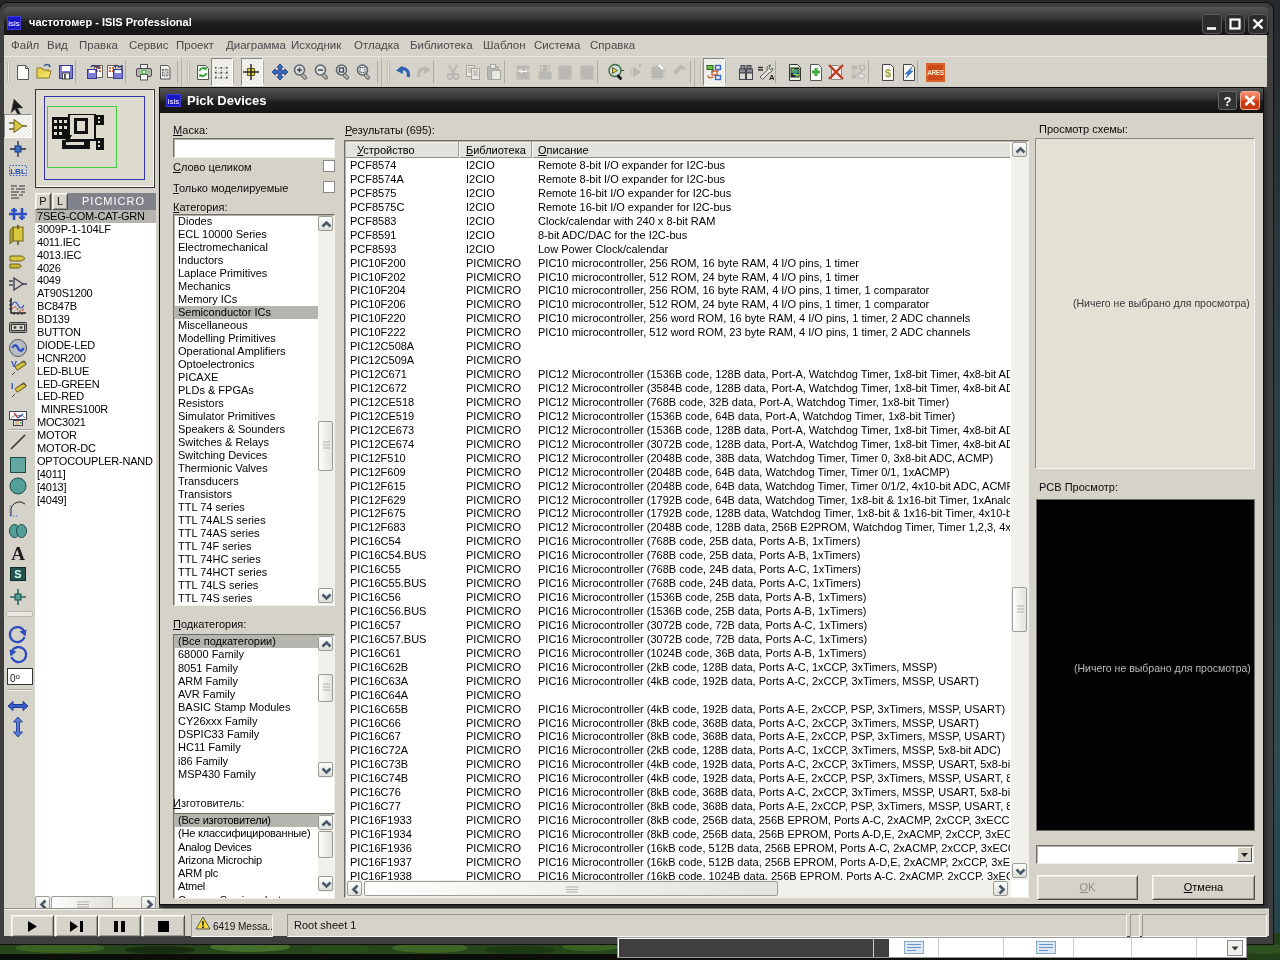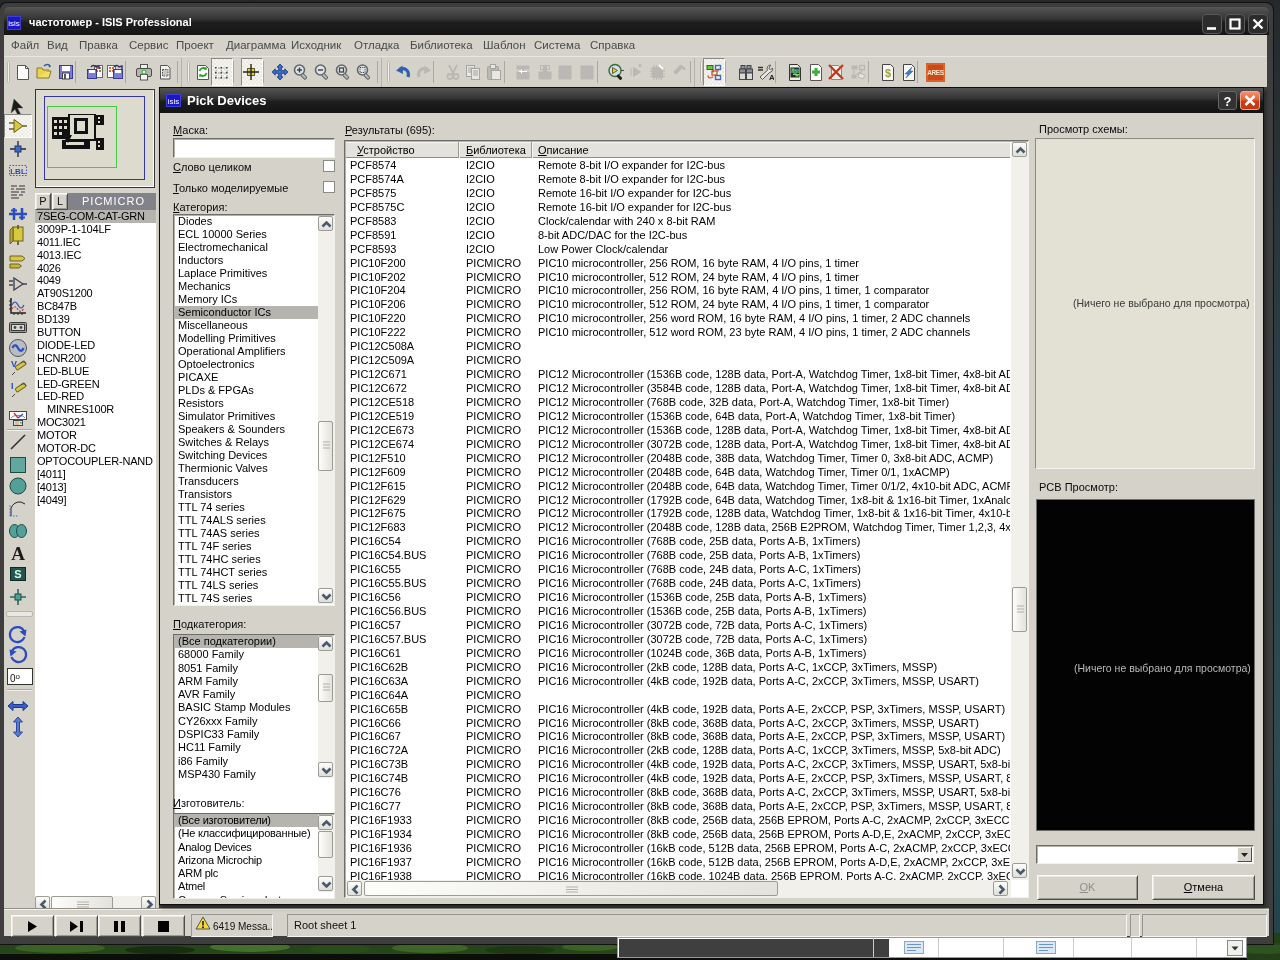--- a/index.html
+++ b/index.html
@@ -697,21 +697,21 @@
 <div>
           <div style="height:12.9px;line-height:12.9px;padding-left:2px;white-space:nowrap;letter-spacing:-0.2px">LED-BLUE</div>
         </div>
 <div>
           <div style="height:12.9px;line-height:12.9px;padding-left:2px;white-space:nowrap;letter-spacing:-0.2px">LED-GREEN</div>
         </div>
 <div>
           <div style="height:12.9px;line-height:12.9px;padding-left:2px;white-space:nowrap;letter-spacing:-0.2px">LED-RED</div>
         </div>
 <div>
-          <div style="height:12.9px;line-height:12.9px;padding-left:12px;white-space:nowrap;letter-spacing:-0.2px">MINRES100R</div>
+          <div style="height:12.9px;line-height:12.9px;padding-left:6px;white-space:nowrap;letter-spacing:-0.2px">MINRES100R</div>
         </div>
 <div>
           <div style="height:12.9px;line-height:12.9px;padding-left:2px;white-space:nowrap;letter-spacing:-0.2px">MOC3021</div>
         </div>
 <div>
           <div style="height:12.9px;line-height:12.9px;padding-left:2px;white-space:nowrap;letter-spacing:-0.2px">MOTOR</div>
         </div>
 <div>
           <div style="height:12.9px;line-height:12.9px;padding-left:2px;white-space:nowrap;letter-spacing:-0.2px">MOTOR-DC</div>
         </div>

